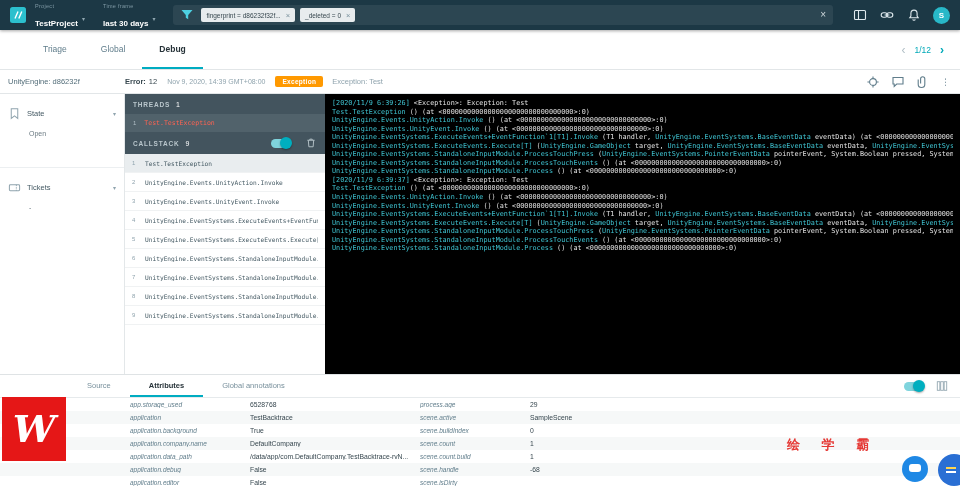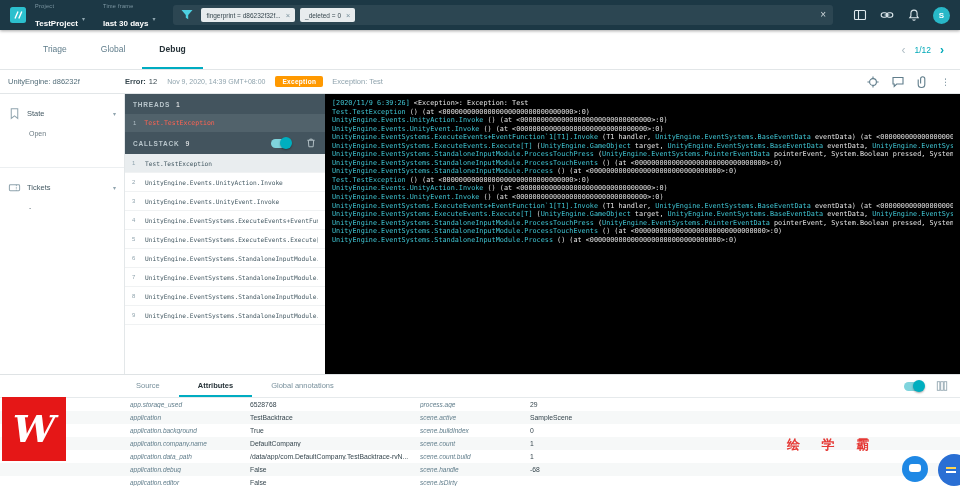--- a/index.html
+++ b/index.html
@@ -105,21 +105,21 @@
   .console { position:absolute; left:325px; top:94px; width:635px; height:280px;
     background:#000; padding:5px 7px; overflow:hidden; }
   .console-line { font-family:"DejaVu Sans Mono", monospace; font-size:6.8px;
     line-height:8.55px; white-space:pre; overflow:hidden; }
   .tk-c { color:#3fc4d2; }
   .tk-w { color:#e3e3e3; }
 
   
   .bottom-tabs { position:absolute; left:0; top:374px; width:960px; height:24px;
     background:#fff; border-top:1px solid #dfe3e5; border-bottom:1px solid #e6eaec;
-    display:flex; align-items:stretch; padding-left:117px; }
+    display:flex; align-items:stretch; padding-left:68px; }
   .btab { display:flex; align-items:center; padding:0 19px; font-size:7.5px;
     color:#78909c; cursor:pointer; border-bottom:2px solid transparent; }
   .btab.active { color:#263238; font-weight:bold; border-bottom-color:#00acc1; }
   .bt-controls { margin-left:auto; display:flex; align-items:center; gap:12px;
     padding-right:12px; }
 
   
   .attrs { position:absolute; left:0; top:398px; width:960px; height:90px;
     background:#fff; overflow:hidden; }
   .attr-row { display:flex; align-items:center; height:13px; padding-left:130px; }
@@ -329,20 +329,21 @@
 <div class="console">
     <div class="console-line"><span class="tk-c">[2020/11/9 6:39:26]</span><span class="tk-w"> &lt;Exception&gt;: Exception: Test</span></div>
     <div class="console-line"><span class="tk-c">Test.TestException</span><span class="tk-w"> () (at &lt;00000000000000000000000000000000&gt;:0)</span></div>
     <div class="console-line"><span class="tk-c">UnityEngine.Events.UnityAction.Invoke</span><span class="tk-w"> () (at &lt;00000000000000000000000000000000&gt;:0)</span></div>
     <div class="console-line"><span class="tk-c">UnityEngine.Events.UnityEvent.Invoke</span><span class="tk-w"> () (at &lt;00000000000000000000000000000000&gt;:0)</span></div>
     <div class="console-line"><span class="tk-c">UnityEngine.EventSystems.ExecuteEvents+EventFunction`1[T1].Invoke</span><span class="tk-w"> (T1 handler, </span><span class="tk-c">UnityEngine.EventSystems.BaseEventData</span><span class="tk-w"> eventData) (at &lt;00000000000000000000000000000000&gt;:0)</span></div>
     <div class="console-line"><span class="tk-c">UnityEngine.EventSystems.ExecuteEvents.Execute[T]</span><span class="tk-w"> (</span><span class="tk-c">UnityEngine.GameObject</span><span class="tk-w"> target, </span><span class="tk-c">UnityEngine.EventSystems.BaseEventData</span><span class="tk-w"> eventData, </span><span class="tk-c">UnityEngine.EventSystems.ExecuteEvents+EventFunction`1[T]</span></div>
     <div class="console-line"><span class="tk-c">UnityEngine.EventSystems.StandaloneInputModule.ProcessTouchPress</span><span class="tk-w"> (</span><span class="tk-c">UnityEngine.EventSystems.PointerEventData</span><span class="tk-w"> pointerEvent, System.Boolean pressed, System.Boolean released) (at &lt;00000000000000000000000000000000&gt;:0)</span></div>
     <div class="console-line"><span class="tk-c">UnityEngine.EventSystems.StandaloneInputModule.ProcessTouchEvents</span><span class="tk-w"> () (at &lt;00000000000000000000000000000000&gt;:0)</span></div>
     <div class="console-line"><span class="tk-c">UnityEngine.EventSystems.StandaloneInputModule.Process</span><span class="tk-w"> () (at &lt;00000000000000000000000000000000&gt;:0)</span></div>
+    <div class="console-line"><span class="tk-c">[2020/11/9 6:39:37]</span><span class="tk-w"> &lt;Exception&gt;: Exception: Test</span></div>
     <div class="console-line"><span class="tk-c">Test.TestException</span><span class="tk-w"> () (at &lt;00000000000000000000000000000000&gt;:0)</span></div>
     <div class="console-line"><span class="tk-c">UnityEngine.Events.UnityAction.Invoke</span><span class="tk-w"> () (at &lt;00000000000000000000000000000000&gt;:0)</span></div>
     <div class="console-line"><span class="tk-c">UnityEngine.Events.UnityEvent.Invoke</span><span class="tk-w"> () (at &lt;00000000000000000000000000000000&gt;:0)</span></div>
     <div class="console-line"><span class="tk-c">UnityEngine.EventSystems.ExecuteEvents+EventFunction`1[T1].Invoke</span><span class="tk-w"> (T1 handler, </span><span class="tk-c">UnityEngine.EventSystems.BaseEventData</span><span class="tk-w"> eventData) (at &lt;00000000000000000000000000000000&gt;:0)</span></div>
     <div class="console-line"><span class="tk-c">UnityEngine.EventSystems.ExecuteEvents.Execute[T]</span><span class="tk-w"> (</span><span class="tk-c">UnityEngine.GameObject</span><span class="tk-w"> target, </span><span class="tk-c">UnityEngine.EventSystems.BaseEventData</span><span class="tk-w"> eventData, </span><span class="tk-c">UnityEngine.EventSystems.ExecuteEvents+EventFunction`1[T]</span></div>
     <div class="console-line"><span class="tk-c">UnityEngine.EventSystems.StandaloneInputModule.ProcessTouchPress</span><span class="tk-w"> (</span><span class="tk-c">UnityEngine.EventSystems.PointerEventData</span><span class="tk-w"> pointerEvent, System.Boolean pressed, System.Boolean released) (at &lt;00000000000000000000000000000000&gt;:0)</span></div>
     <div class="console-line"><span class="tk-c">UnityEngine.EventSystems.StandaloneInputModule.ProcessTouchEvents</span><span class="tk-w"> () (at &lt;00000000000000000000000000000000&gt;:0)</span></div>
     <div class="console-line"><span class="tk-c">UnityEngine.EventSystems.StandaloneInputModule.Process</span><span class="tk-w"> () (at &lt;00000000000000000000000000000000&gt;:0)</span></div>
   </div>
 

